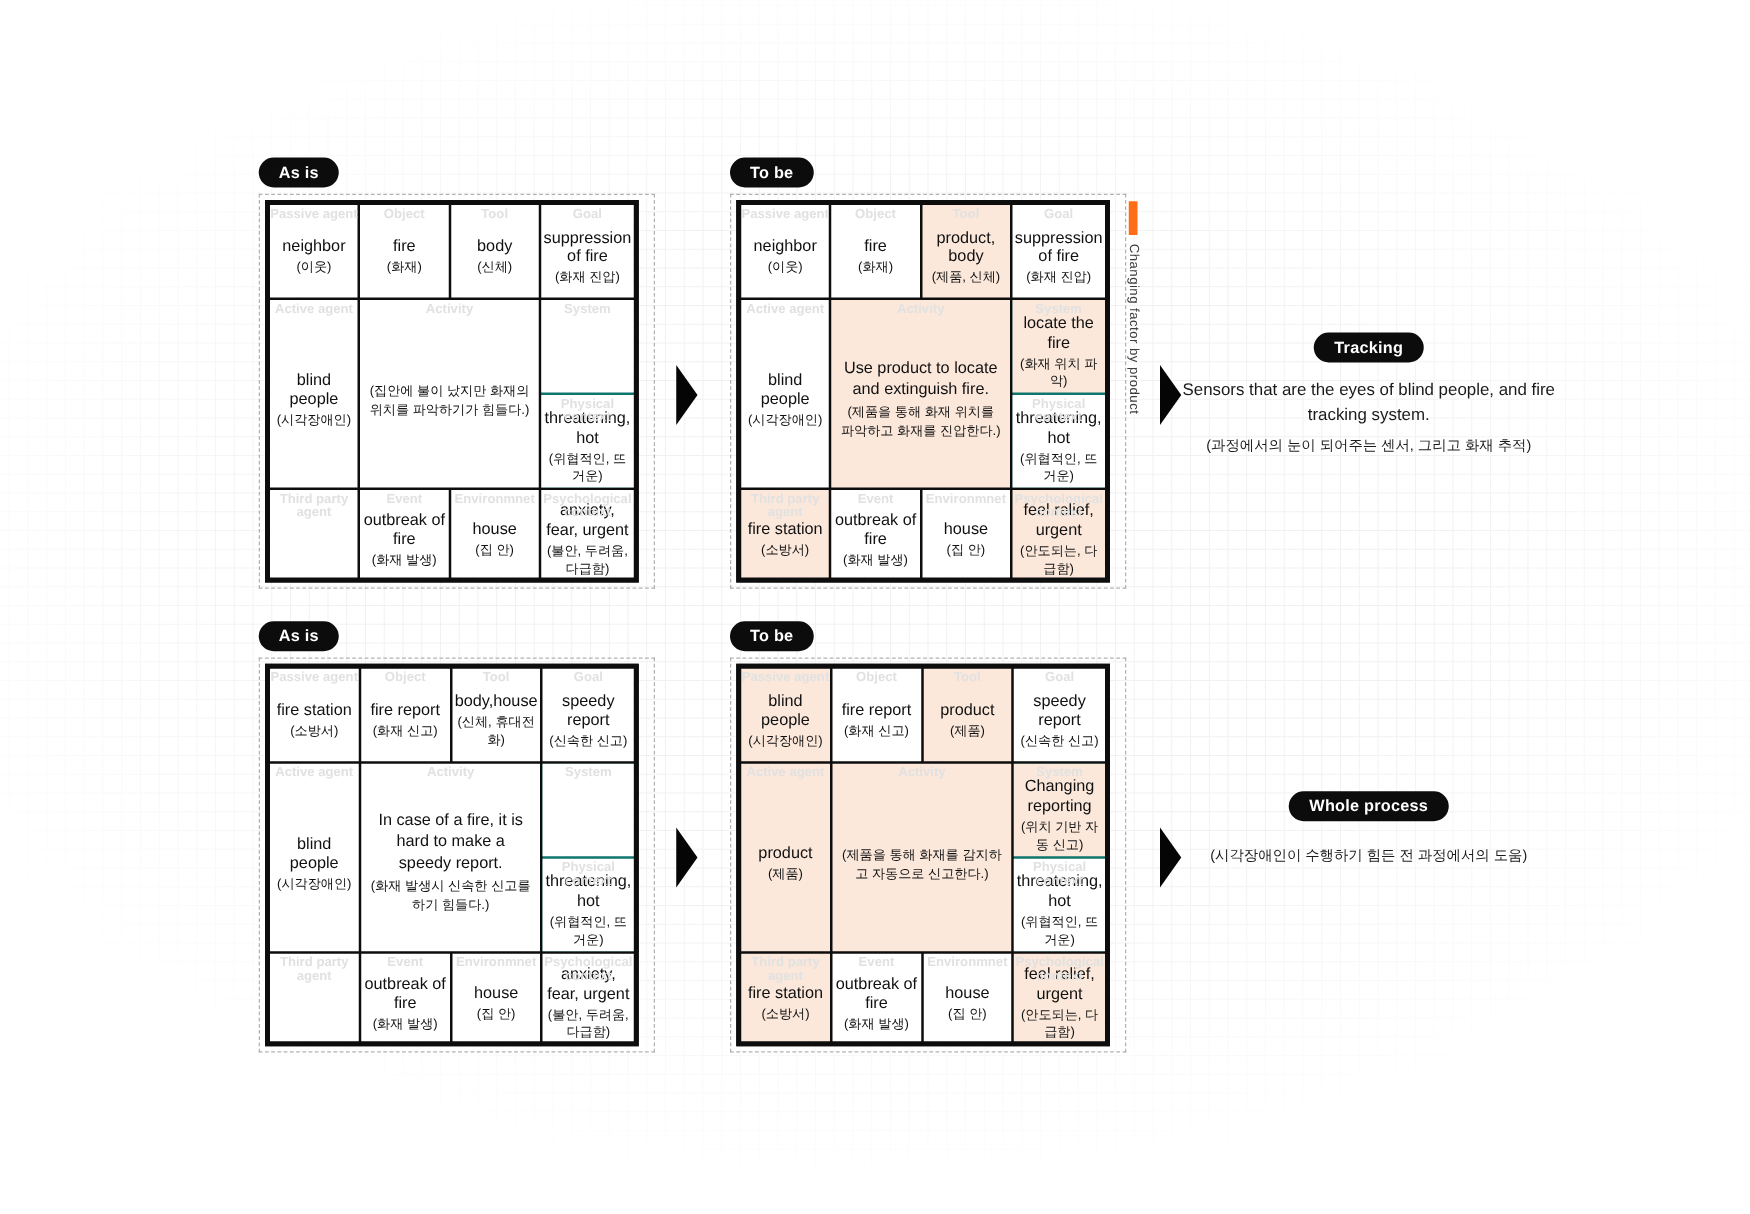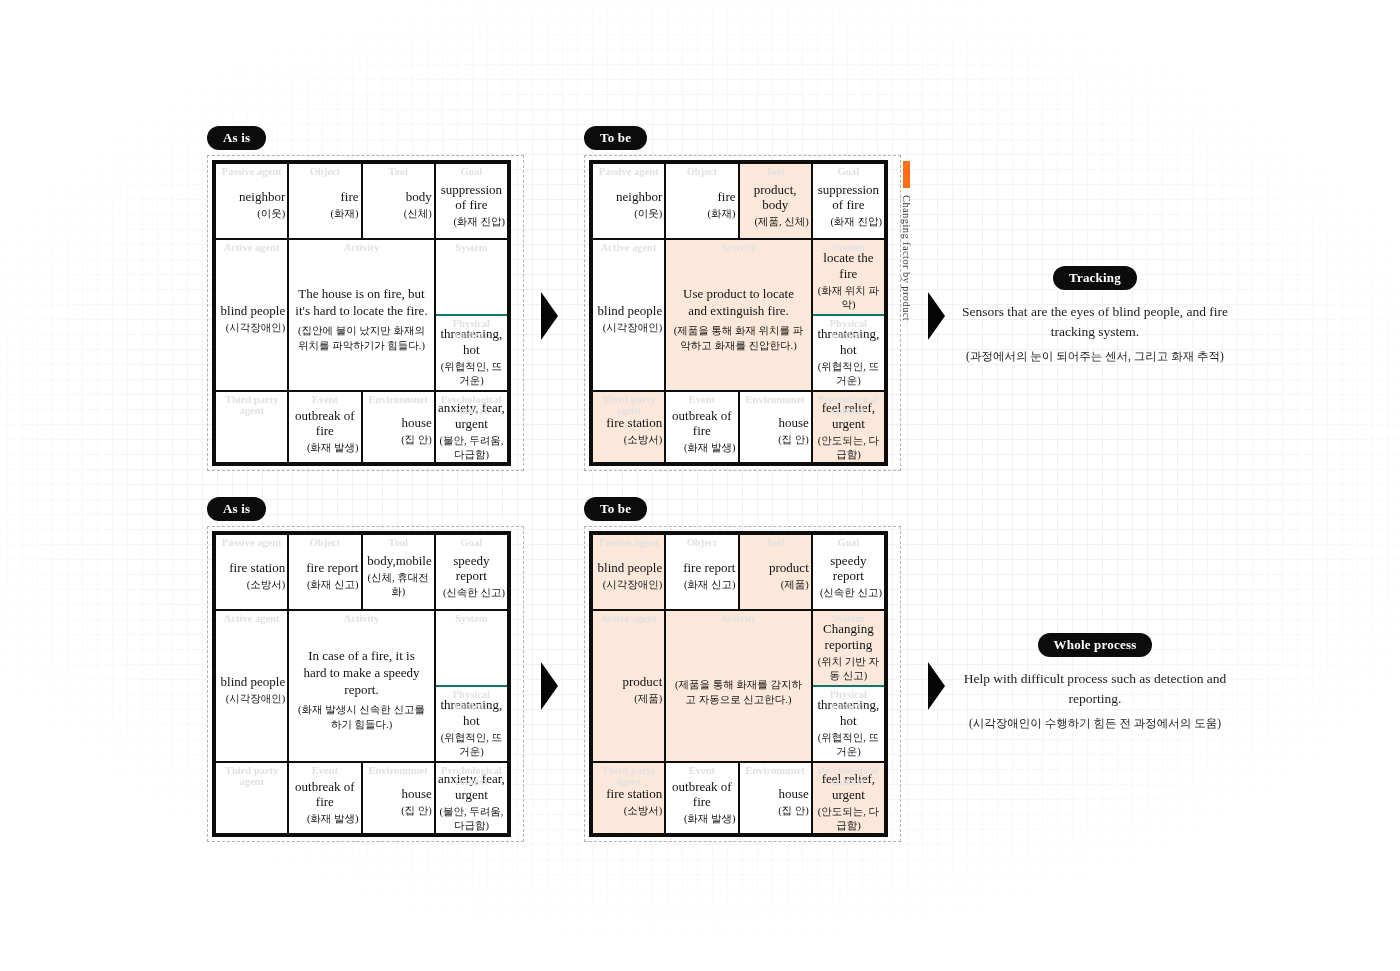--- a/index.html
+++ b/index.html
@@ -10,36 +10,36 @@
     background-image:
       linear-gradient(#f1f1f4 1px, transparent 1px),
       linear-gradient(90deg, #f1f1f4 1px, transparent 1px);
     background-size:15px 15px;
     background-position:7px 4px;
   }
   .fade {
     position:absolute; inset:0; z-index:1; pointer-events:none;
     background:radial-gradient(ellipse 58% 52% at 50% 47%, rgba(255,255,255,0) 55%, #ffffff 100%);
   }
-  .layer { position:absolute; inset:0; z-index:2;font-family:Liberation Serif, serif; }
+  .layer { position:absolute; inset:0; z-index:2; }
 
   .stage { position:absolute; width:330px; }
   .pill {
     display:inline-block; background:#0c0c0c; color:#fff; font-weight:bold;
     font-size:13px; line-height:1; padding:5px 16px 6px; border-radius:12px;
     margin-bottom:5px; letter-spacing:0.2px;
   }
   .frame { border:1px dashed #b2b2b2; padding:4px; width:317px; background:transparent; }
   .tbl {
     display:grid; width:299px; background:#0d0d0d; border:4px solid #0d0d0d;
     grid-template-columns:1fr 1fr 1fr 1fr; grid-template-rows:74px 150px 70px; gap:2px;
   }
   .cell {
     position:relative; background:#fff; display:flex; flex-direction:column;
-    align-items:flex-end; justify-content:center; text-align:center; padding:12px 2px 3px;
+    align-items:center; justify-content:center; text-align:center; padding:12px 2px 3px;
   }
   .cell.hl { background:#fbe8db; }
   .hdr {
     position:absolute; top:2px; left:0; right:0; color:#e1e1e1;
     font-size:10.5px; line-height:1.08; font-weight:bold; pointer-events:none;
   }
   .en { font-size:13px; line-height:1.22; }
   .ko { font-size:10.5px; line-height:1.35; margin-top:2px; }
   .act-en { font-size:13px; line-height:1.3; padding:0 4px; }
   .act-ko { font-size:10.5px; line-height:1.45; margin-top:3px; padding:0 4px; }
@@ -92,21 +92,20 @@
             <span class="en">suppression of fire</span>
             <span class="ko">(화재 진압)</span>
           </div>
           <div class="cell">
             <span class="hdr">Active agent</span>
             <span class="en">blind people</span>
             <span class="ko">(시각장애인)</span>
           </div>
           <div class="cell activity">
             <span class="hdr">Activity</span>
-            <span class="act-en">The house is on fire, but it's hard to locate the fire.</span>
             <span class="act-ko">(집안에 불이 났지만 화재의 위치를 파악하기가 힘들다.)</span>
           </div>
           <div class="syscol">
             <div class="cell">
               <span class="hdr">System</span>
               <span class="en"></span>
               <span class="ko"></span>
             </div>
             <div class="cell">
               <span class="hdr">Physical context</span>
@@ -231,21 +230,21 @@
             <span class="en">fire station</span>
             <span class="ko">(소방서)</span>
           </div>
           <div class="cell">
             <span class="hdr">Object</span>
             <span class="en">fire report</span>
             <span class="ko">(화재 신고)</span>
           </div>
           <div class="cell">
             <span class="hdr">Tool</span>
-            <span class="en">body,mobile</span>
+            <span class="en">body,house</span>
             <span class="ko">(신체, 휴대전화)</span>
           </div>
           <div class="cell">
             <span class="hdr">Goal</span>
             <span class="en">speedy report</span>
             <span class="ko">(신속한 신고)</span>
           </div>
           <div class="cell">
             <span class="hdr">Active agent</span>
             <span class="en">blind people</span>
@@ -359,18 +358,17 @@
           </div>
         </div>
       </div>
     </div>
 
     <div class="arrow" style="left:541px; top:662px;"></div>
     <div class="arrow" style="left:928px; top:662px;"></div>
 
     <div class="callout" style="left:945px; top:633px;">
       <div class="pill">Whole process</div>
-      <div class="c-desc">Help with difficult process such as detection and reporting.</div>
       <div class="c-ko">(시각장애인이 수행하기 힘든 전 과정에서의 도움)</div>
     </div>
 
   </div>
 </div>
 
 </body></html>

